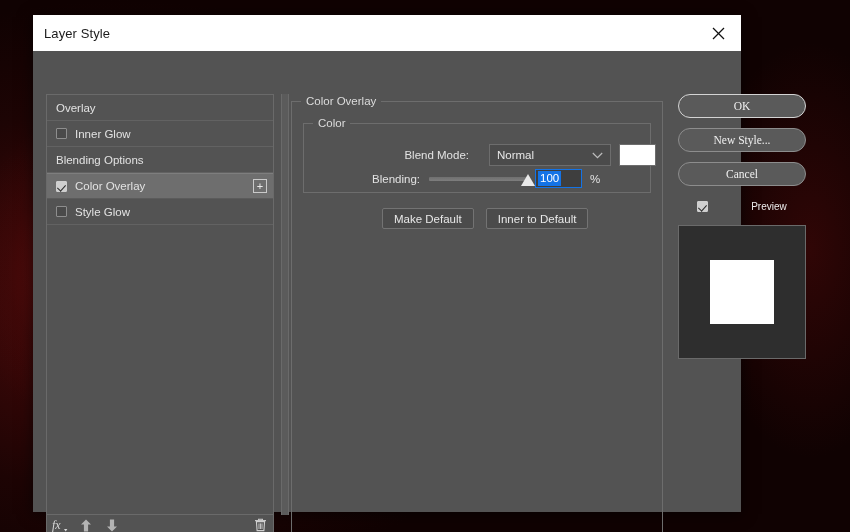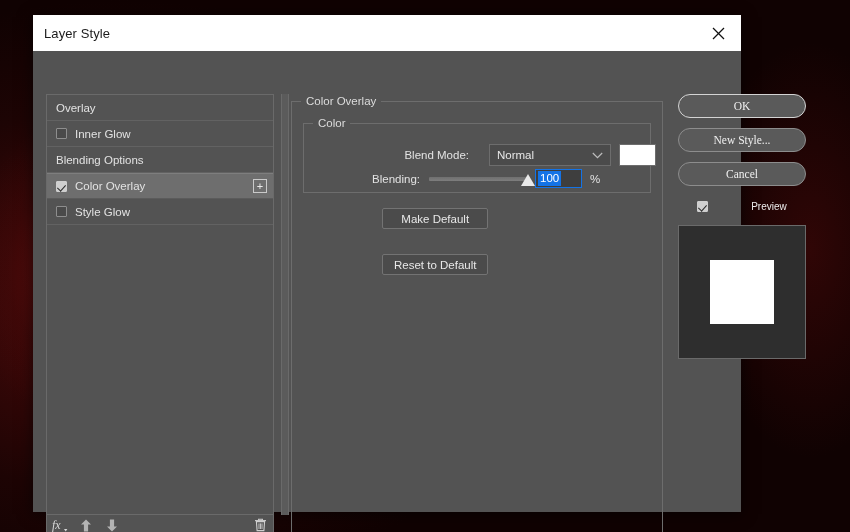--- a/index.html
+++ b/index.html
@@ -285,22 +285,21 @@
   }
   #pct-label {
     margin-left: 8px;
     font-size: 11.5px;
     color: #e2e2e2;
   }
   #default-buttons {
     position: absolute;
     left: 90px; top: 106px;
     display: flex;
-    gap: 25px;
-    flex-direction: column;
+    gap: 12px;
   }
   .default-btn {
     height: 21px;
     background: #4b4b4b;
     border: 1px solid #737373;
     border-radius: 2px;
     box-sizing: border-box;
     color: #e8e8e8;
     font-size: 11.5px;
     display: flex;
@@ -493,21 +492,21 @@
             </div>
             <div id="opacity-input">
               <span class="sel">100</span>
             </div>
             <span id="pct-label">%</span>
           </div>
         </div>
 
         <div id="default-buttons">
           <div class="default-btn">Make Default</div>
-          <div class="default-btn">Reset to Default</div>
+          <div class="default-btn">Inner to Default</div>
         </div>
       </div>
 
     </div>
 
     <div id="right-col">
       <div class="pill-btn primary">OK</div>
       <div class="pill-btn">New Style...</div>
       <div class="pill-btn">Cancel</div>
 

